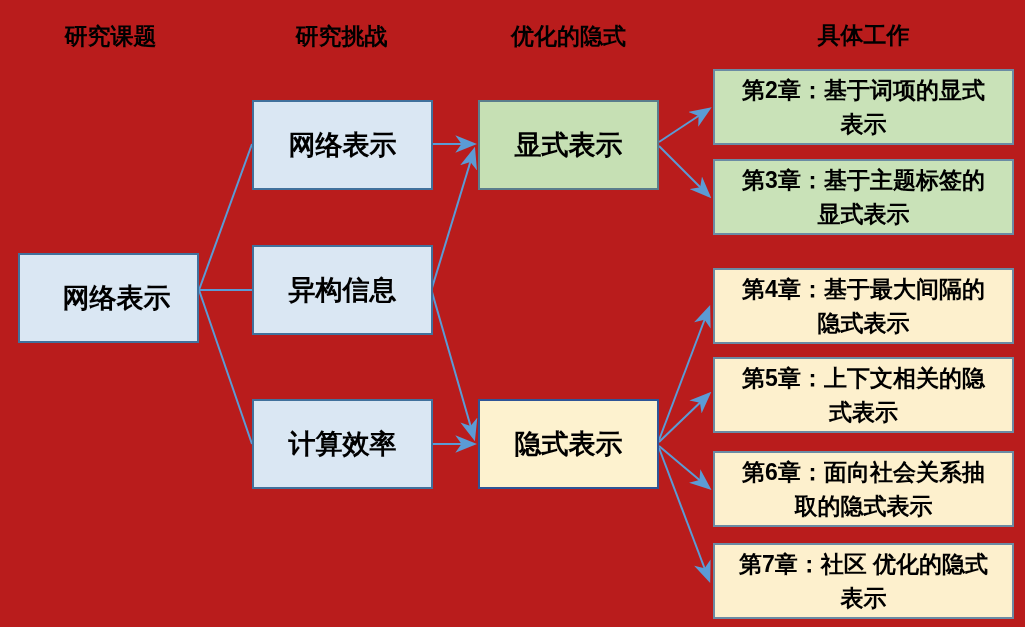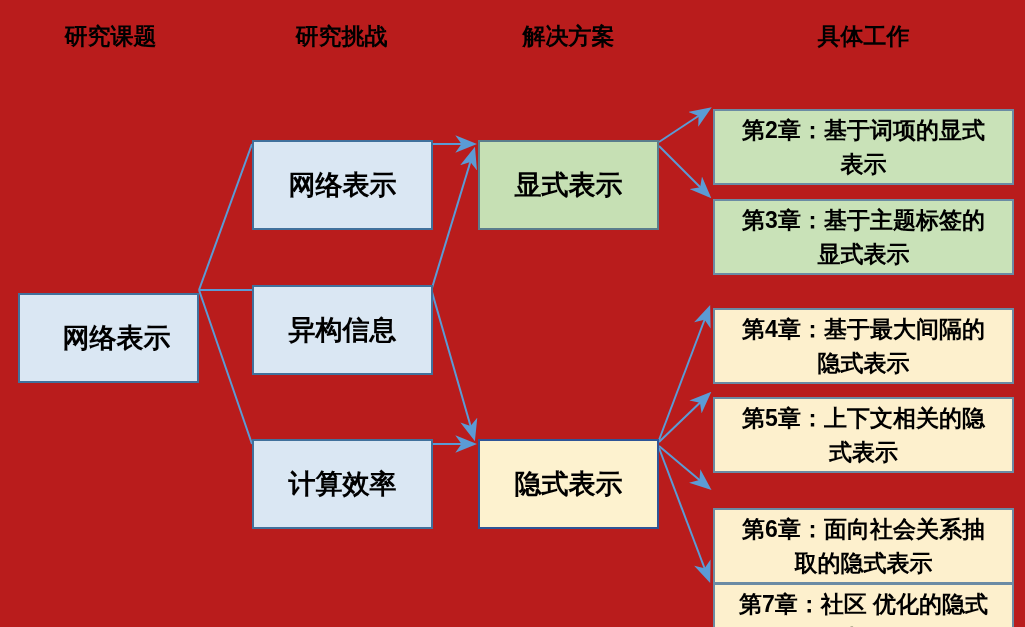--- a/index.html
+++ b/index.html
@@ -25,32 +25,31 @@
     font-size: 23px;
     font-weight: bold;
     color: #000000;
     text-align: center;
     line-height: 32px;
     z-index: 2;
   }
   .header-topic     { left: 18px;  width: 185px; }
   .header-challenge { left: 252px; width: 179px; }
   .header-solution  { left: 478px; width: 181px; }
-  .header-work      { left: 713px; width: 301px; }
+  .header-work      { left: 713px; width: 301px; font-family: Liberation Serif, serif; }
   .box {
     position: absolute;
     display: flex;
     align-items: center;
     justify-content: center;
     font-weight: bold;
     color: #000000;
     text-align: center;
     z-index: 2;
     white-space: pre-line;
-    margin-top: 40px;
   }
   .node {
     font-size: 27px;
     width: 181px;
     height: 90px;
   }
   .blue   { background: #dae7f3; border: 2px solid #41719c; }
   .green-main  { background: #c6e0b4; border: 2px solid #5a7d8c; }
   .yellow-main { background: #fdf2cf; border: 2px solid #2f5597; }
   .topic      { left: 18px;  top: 253px; padding-left: 16px; }
@@ -65,21 +64,21 @@
     height: 76px;
     font-size: 23px;
     line-height: 1.5;
   }
   .green-ch  { background: #c9e2b8; border: 2px solid #6b8ba4; }
   .yellow-ch { background: #fdf0cd; border: 2px solid #6b8ba4; text-align: center; }
   .chapter-0 { top: 69px; }
   .chapter-1 { top: 159px; }
   .chapter-2 { top: 268px; }
   .chapter-3 { top: 357px; }
-  .chapter-4 { top: 468px; }
+  .chapter-4 { top: 451px; }
   .chapter-5 { top: 543px; }
 </style>
 </head>
 <body>
 
 <div class="canvas">
 
   <svg class="edge-layer" viewBox="0 0 1025 627" xmlns="http://www.w3.org/2000/svg">
     <defs>
       <marker id="arrow" viewBox="0 0 10 8" refX="8.5" refY="4" markerWidth="11" markerHeight="9" orient="auto">
@@ -99,21 +98,21 @@
     <line x1="659" y1="142" x2="709" y2="109" stroke="#5b9bd5" stroke-width="2" marker-end="url(#arrow)"></line>
     <line x1="659" y1="146" x2="709" y2="196" stroke="#5b9bd5" stroke-width="2" marker-end="url(#arrow)"></line>
     <line x1="659" y1="440" x2="709" y2="308" stroke="#5b9bd5" stroke-width="2" marker-end="url(#arrow)"></line>
     <line x1="659" y1="442" x2="709" y2="394" stroke="#5b9bd5" stroke-width="2" marker-end="url(#arrow)"></line>
     <line x1="659" y1="446" x2="709" y2="488" stroke="#5b9bd5" stroke-width="2" marker-end="url(#arrow)"></line>
     <line x1="659" y1="448" x2="709" y2="580" stroke="#5b9bd5" stroke-width="2" marker-end="url(#arrow)"></line>
   </svg>
 
   <div class="col-header header-topic">研究课题</div>
   <div class="col-header header-challenge">研究挑战</div>
-  <div class="col-header header-solution">解决方案</div>
+  <div class="col-header header-solution">优化的隐式</div>
   <div class="col-header header-work">具体工作</div>
 
   <div class="box node blue topic">网络表示</div>
 
   <div class="box node blue challenge-0">网络表示</div>
   <div class="box node blue challenge-2">计算效率</div>
   <div class="box node blue challenge-1">异构信息</div>
 
   <div class="box node green-main solution-0">显式表示</div>
   <div class="box node yellow-main solution-1">隐式表示</div>

